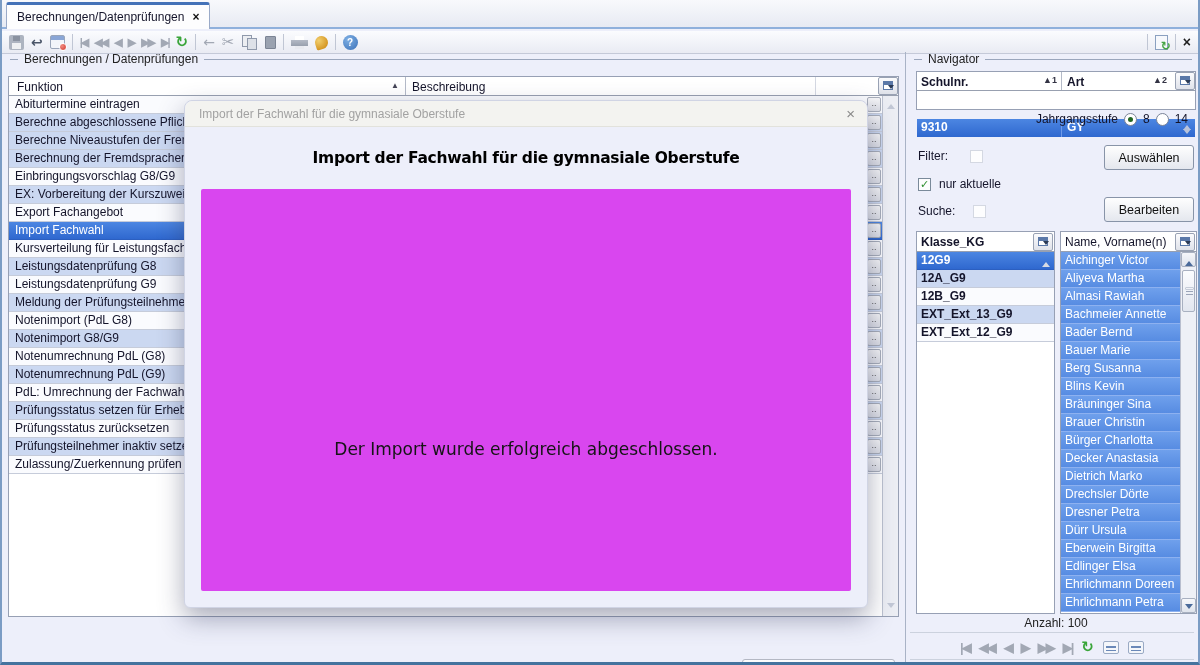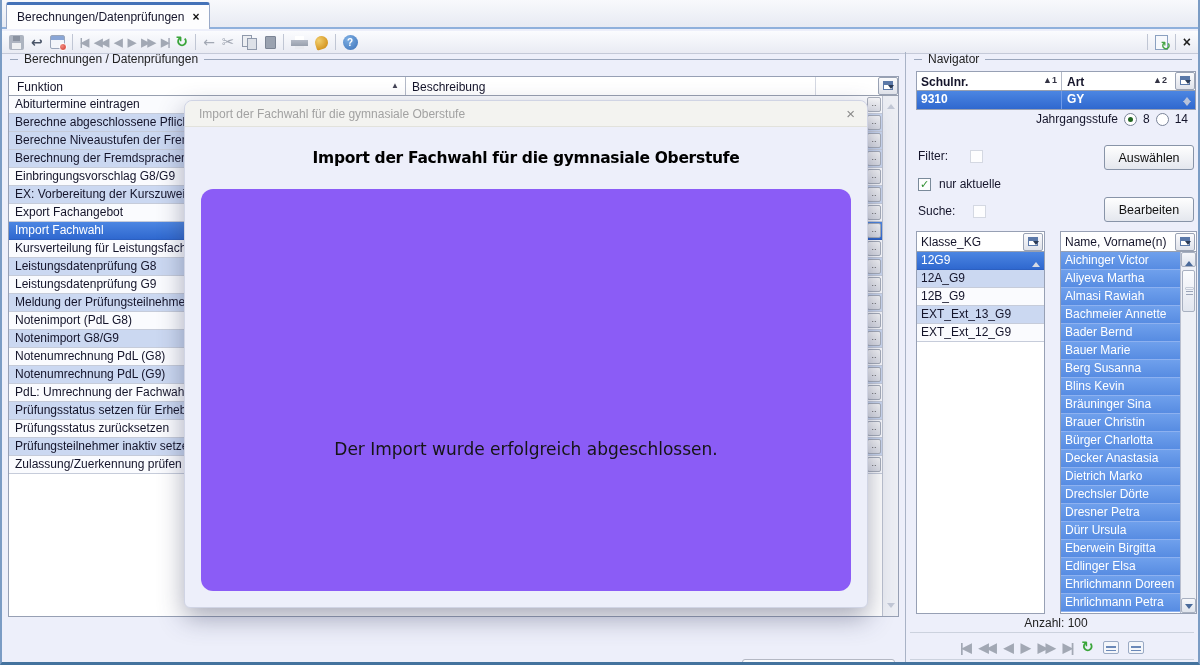--- a/index.html
+++ b/index.html
@@ -93,21 +93,21 @@
   
   .vsep { position:absolute; left:903px; top:52px; bottom:0; width:1px; background:#a9b3c6; }
   .schooltbl { position:absolute; left:914px; top:71px; width:280px; height:39px; background:#fff; border:1px solid #97a0b4;font-weight:bold; }
   .schooltbl .hrow { position:relative; height:19px; border-bottom:1px solid #98a0b0; }
   .schooltbl .cell-a { position:absolute; left:4px; top:3px; }
   .schooltbl .sort-a { position:absolute; left:126px; top:3px; font-size:9px; color:#334; }
   .schooltbl .divh { position:absolute; left:144px; top:0; bottom:0; width:1px; background:#b4bac8; }
   .schooltbl .cell-b { position:absolute; left:150px; top:3px; }
   .schooltbl .sort-b { position:absolute; right:28px; top:3px; font-size:9px; color:#334; }
   .schooltbl .drow { position:relative; height:18px; line-height:17px; color:#fff;
-                     background:linear-gradient(#4c86e2,#2f68cf); }
+                     background:linear-gradient(#4c86e2,#2f68cf);margin-top:28px; }
   .schooltbl .v1 { position:absolute; left:4px; }
   .schooltbl .divr { position:absolute; left:144px; top:0; bottom:0; width:1px; background:#6f9ae8; }
   .schooltbl .v2 { position:absolute; left:150px; }
   .spin { position:absolute; right:2px; top:1px; width:12px; }
   .spin .tri { left:2px; }
   .spin .tri.up { border-bottom-color:#b9c3da; top:1px; }
   .spin .tri.down { border-top-color:#b9c3da; top:9px; bottom:auto; }
 
   .jahrgang { position:absolute; left:906px; top:112px; width:280px; display:flex; align-items:center;
               justify-content:flex-end; gap:6px; }
@@ -118,21 +118,21 @@
   .chk { width:13px; height:13px; background:#fdfdfe; border:1px solid #d4d8e2; }
   .chk.on { border-color:#7a8a9a; display:flex; align-items:center; justify-content:center;
             color:#2f8f2f; font-weight:bold; font-size:11px; font-family:"DejaVu Sans",sans-serif; }
   .btn { position:absolute; width:90px; height:25px; display:flex; align-items:center; justify-content:center;
          background:linear-gradient(#fefefe,#e4e7ee); border:1px solid #8894a8; border-radius:3px;
          font-size:12.5px; color:#111; }
 
   .listbox { position:absolute; top:231px; background:#fff; border:1px solid #97a0b4; height:383px; }
   .listbox .lhead { position:relative; height:20px; border-bottom:1px solid #98a0b0; background:#fff; }
   .listbox .lhead span.t { position:absolute; left:4px; top:3px; white-space:nowrap; }
-  .klasse { left:914px; width:129px; }
+  .klasse { left:914px; width:139px;font-weight:bold; }
   .namen  { left:1058px; width:137px; }
   .lrows { position:absolute; left:0; top:20px; right:0; bottom:0; overflow:hidden; }
   .namen .lrows { right:16px; }
   .lrow { height:18px; line-height:17px; padding-left:4px; white-space:nowrap; overflow:hidden; border-bottom:1px solid #c6ccda; }
   .lrow.white { background:#fafbfe; } .lrow.blue { background:#cbd8f1; }
   .lrow.sel { background:linear-gradient(#4c86e2,#2f68cf); color:#fff; border-bottom-color:#2c5fc0; }
   .nrow { height:18px; line-height:17px; padding-left:4px; color:#fff; white-space:nowrap; overflow:hidden;
           background:linear-gradient(#6fa0ec,#578ce2); border-bottom:1px solid #8db1f0; }
   .nscroll { position:absolute; right:0; top:20px; bottom:0; width:16px; background:#eef0f6; border-left:1px solid #b8bece; }
   .sbtn { position:absolute; left:0; width:15px; height:15px; background:linear-gradient(#f6f7fa,#dfe3ec);
@@ -159,21 +159,21 @@
   
   .dialog { position:absolute; left:182px; top:100px; width:684px; height:508px; background:#edeffa;
             border:1px solid #d0d4e4; border-radius:8px 8px 6px 6px; z-index:50;
             box-shadow:0 10px 26px rgba(50,55,90,.42); }
   .dtitle { position:relative; height:26px; background:#f3f3f0; border-bottom:1px solid #e2e2dc;
             border-radius:8px 8px 0 0; }
   .dtitle .t { position:absolute; left:14px; top:6px; color:#a2a2a2; }
   .dtitle .x { position:absolute; right:12px; top:4px; color:#8a8a8a; font-size:15px; }
   .dheading { position:absolute; left:0; right:0; top:48px; text-align:center; font-weight:bold;
               font-size:15.5px; color:#000; font-family:"DejaVu Sans",sans-serif; letter-spacing:-0.3px; }
-  .dgreen { position:absolute; left:16px; right:16px; top:88px; height:402px; background:#8b5cf6; border-radius:12px; }
+  .dgreen { position:absolute; left:16px; right:16px; top:88px; height:402px; background:#d946ef; border-radius:2px; }
   .dmsg { position:absolute; left:0; right:0; top:250px; text-align:center; font-size:17px; color:#151515;
           font-family:"DejaVu Sans",sans-serif; }
 </style>
 </head>
 <body>
 
 <div id="window">
 
   <div class="tabstrip">
     <div class="tab">

